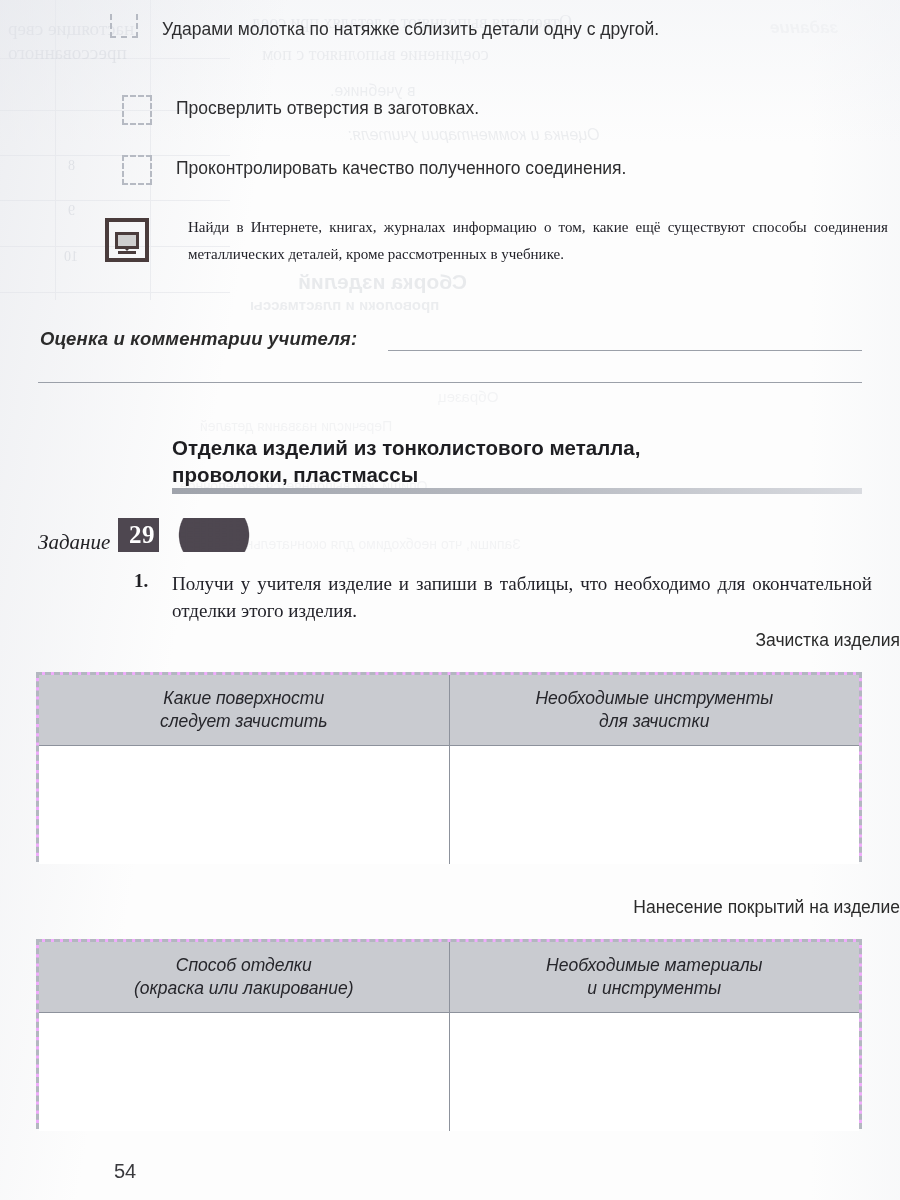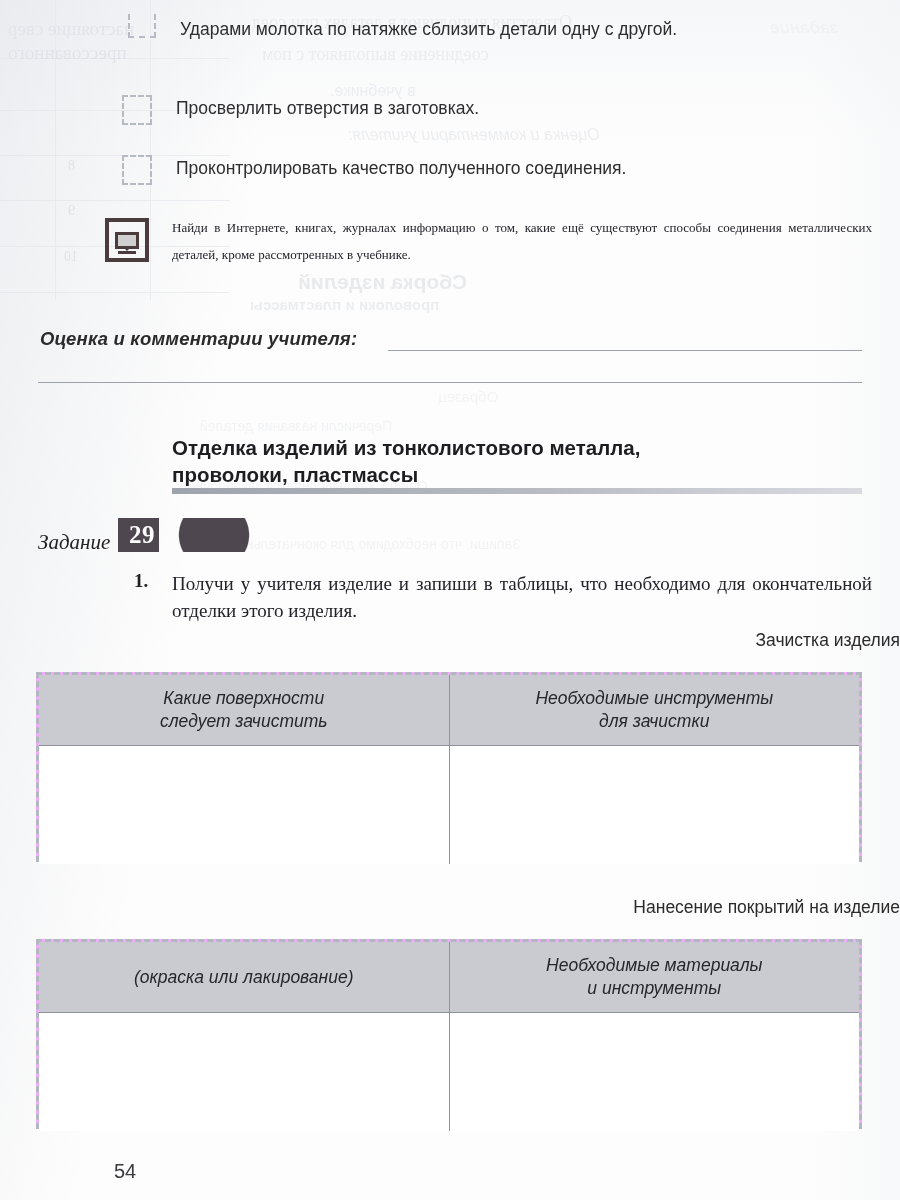--- a/index.html
+++ b/index.html
@@ -118,25 +118,26 @@
     bottom: -8px;
     width: 18px;
     height: 3px;
     background: #4a3c3c;
   }
 
   
   .para-serif {
     position: absolute;
     font-family: "Liberation Serif", serif;
-    font-size: 13px;
+    font-size: 15px;
     line-height: 27px;
     text-align: justify;
     text-align-last: left;
     color: #23232a;
+    margin-left: 16px;
   }
 
   
   .teacher-label {
     position: absolute;
     font-family: "Liberation Sans", sans-serif;
     font-style: italic;
     font-weight: bold;
     font-size: 18.5px;
     color: #2b2b2b;
@@ -317,21 +318,21 @@
   <div class="bleed vfaint" style="left:60px; top:1038px; font-size:14px;">Сформулируйте ответ на вопрос о применении обшивки.</div>
   <div class="bleed vfaint" style="left:40px; top:1086px; font-size:14px;">Разработай последовательность операций отделки стенки кор</div>
   <div class="bleed vfaint" style="left:600px; top:1112px; font-size:13px;">детали</div>
   <div class="bleed vfaint" style="left:56px; top:766px; font-size:14px;">Запиши, что необходимо для окончательной</div>
   <div class="bleed vfaint" style="left:56px; top:826px; font-size:14px;">Перечисли названия деталей</div>
   <div class="bleed vfaint" style="left:380px; top:960px; font-size:14px;">Зачистка готового изделия</div>
   <div class="bleed vfaint" style="left:430px; top:986px; font-size:15px; font-weight:bold;">Сборка изделий</div>
 
   <div class="paper-tint"></div>
 
-  <div class="check-item" style="left:128px; top:25px;justify-content:center;">
+  <div class="check-item" style="left:110px; top:25px;justify-content:center;">
     <div class="check-box" style="margin-top:-11px; height:22px; width:24px; border-top:none;"></div>
     <div class="check-text" style="margin-left:24px; margin-top:-7px;">Ударами молотка по натяжке сблизить детали одну с другой.</div>
   </div>
 
   <div class="check-item" style="left:122px; top:95px;">
     <div class="check-box"></div>
     <div class="check-text" style="margin-left:24px; margin-top:2px;">Просверлить отверстия в заготовках.</div>
   </div>
 
   <div class="check-item" style="left:122px; top:155px;text-align:right;">
@@ -515,20 +516,21 @@
       <div class="cell"></div>
     </div>
   </div>
 
   <div class="tbl-caption" style="left:0px; top:897px;">Нанесение покрытий на изделие</div>
 
   <div class="wbtable" style="left:36px; top:939px; width:826px; height:190px;">
     <div class="thead">
       <div class="cell">
         <div>
+          <div>Способ отделки</div>
           <div>(окраска или лакирование)</div>
         </div>
       </div>
       <div class="vdiv"></div>
       <div class="cell">
         <div>
           <div>Необходимые материалы</div>
           <div>и инструменты</div>
         </div>
       </div>

